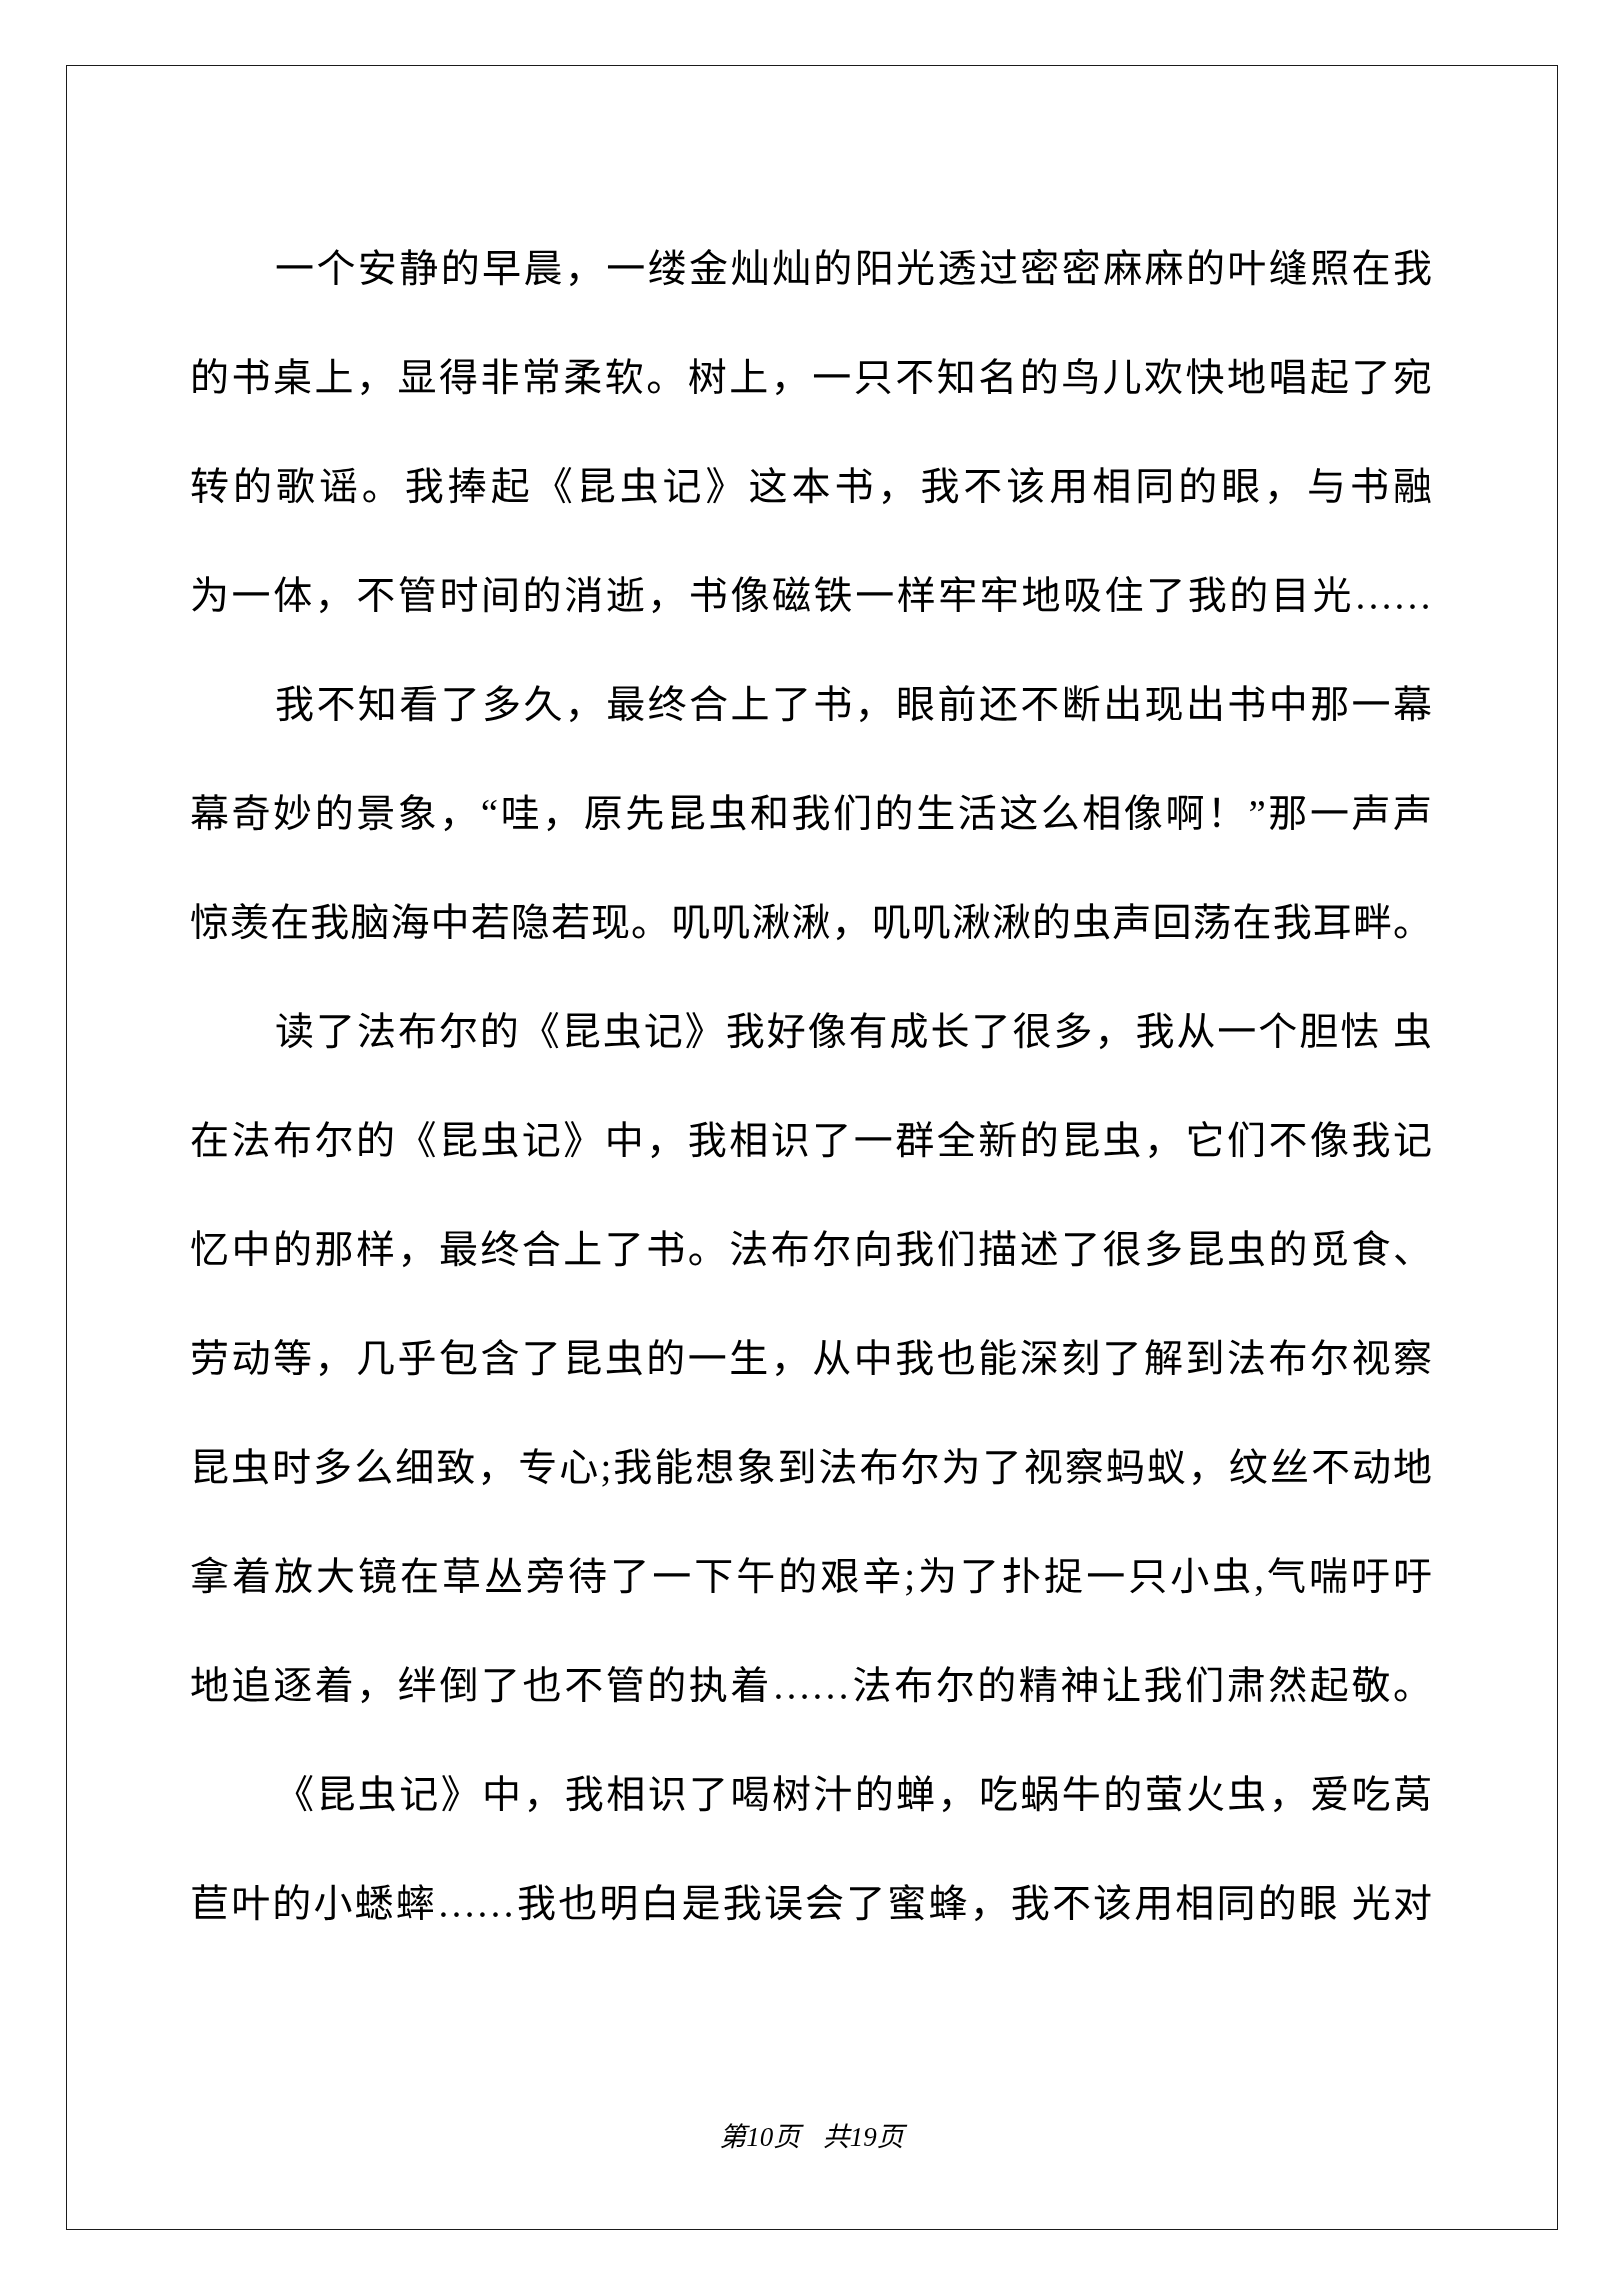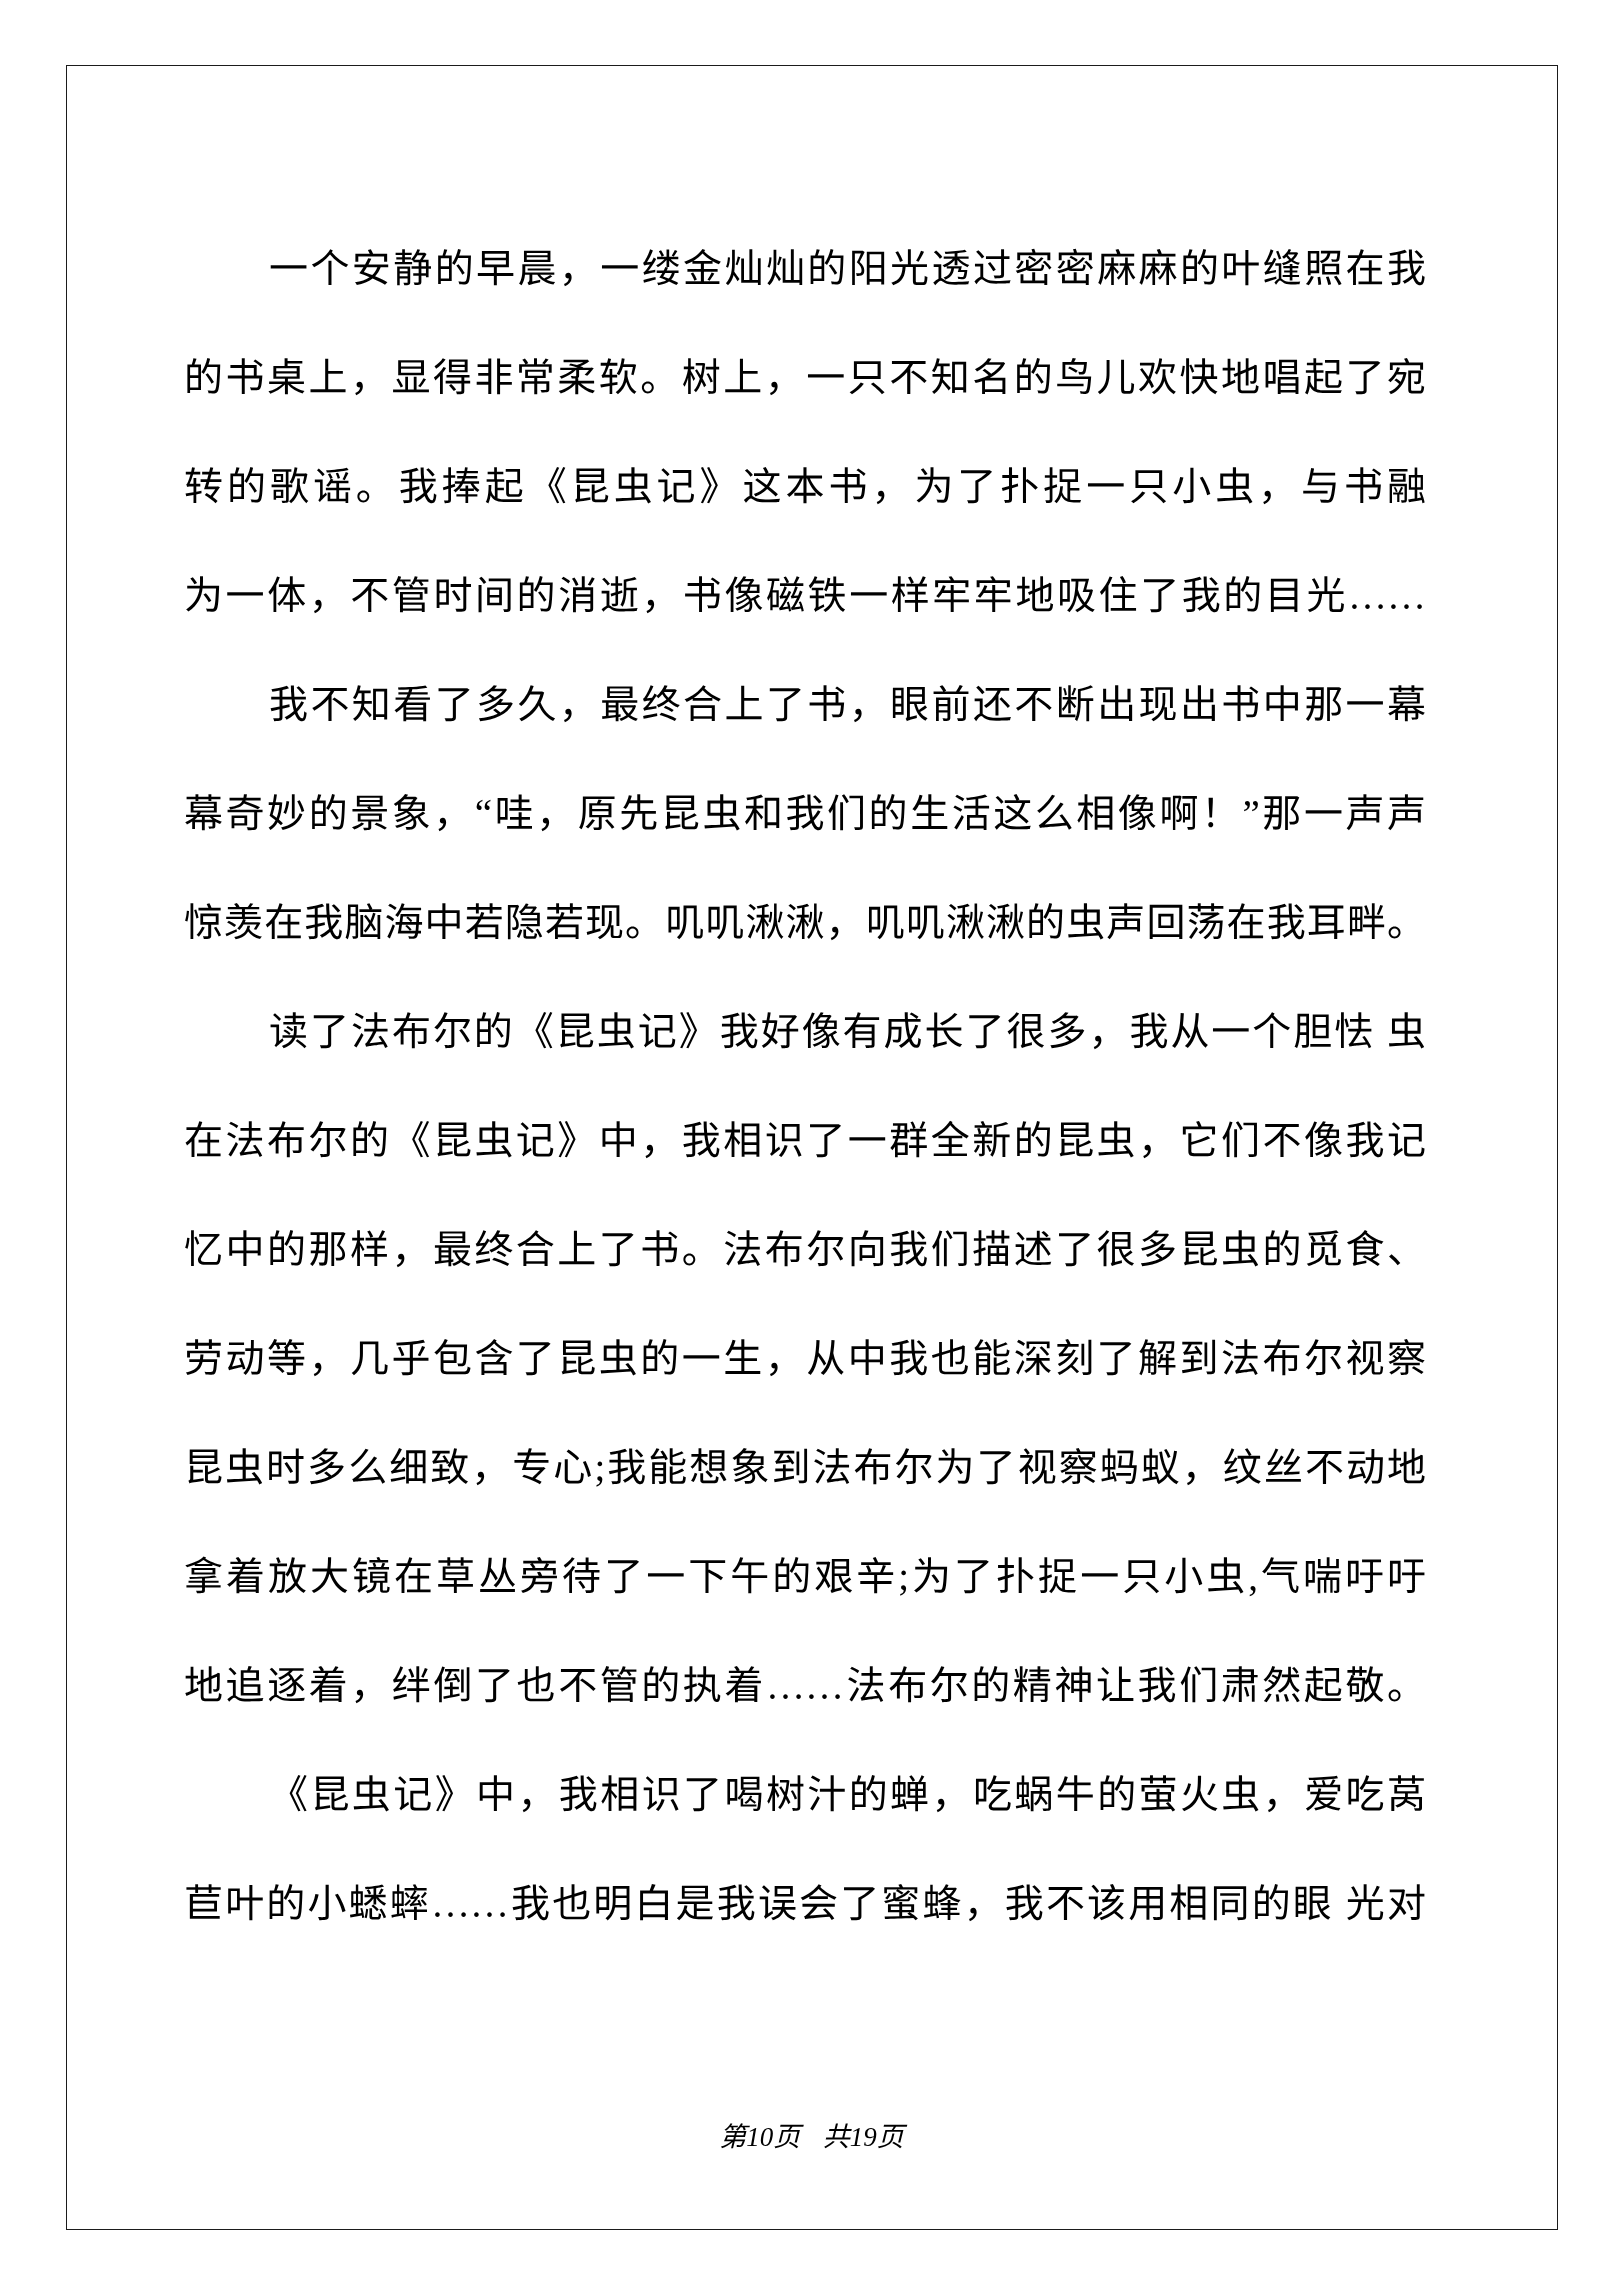--- a/index.html
+++ b/index.html
@@ -19,21 +19,21 @@
     left: 66px;
     top: 65px;
     width: 1490px;
     height: 2163px;
     border: 1.5px solid #1b1b1b;
     box-sizing: content-box;
     background: transparent;
   }
   .content {
     position: absolute;
-    left: 184px;
+    left: 190px;
     top: 214px;
     width: 1242px;
   }
   .line {
     font-size: 39px;
     line-height: 109px;
     height: 109px;
     color: #000000;
     text-align: justify;
     text-align-last: justify;
@@ -60,21 +60,21 @@
   }
 </style>
 </head>
 <body>
 
 <div class="border-frame"></div>
 
 <div class="content">
   <div class="line indent">一个安静的早晨，一缕金灿灿的阳光透过密密麻麻的叶缝照在我</div>
   <div class="line">的书桌上，显得非常柔软。树上，一只不知名的鸟儿欢快地唱起了宛</div>
-  <div class="line">转的歌谣。我捧起《昆虫记》这本书，为了扑捉一只小虫，与书融</div>
+  <div class="line">转的歌谣。我捧起《昆虫记》这本书，我不该用相同的眼，与书融</div>
   <div class="line">为一体，不管时间的消逝，书像磁铁一样牢牢地吸住了我的目光……</div>
   <div class="line indent">我不知看了多久，最终合上了书，眼前还不断出现出书中那一幕</div>
   <div class="line">幕奇妙的景象，“哇，原先昆虫和我们的生活这么相像啊！”那一声声</div>
   <div class="line">惊羡在我脑海中若隐若现。叽叽湫湫，叽叽湫湫的虫声回荡在我耳畔。</div>
   <div class="line indent">读了法布尔的《昆虫记》我好像有成长了很多，我从一个胆怯 虫</div>
   <div class="line">在法布尔的《昆虫记》中，我相识了一群全新的昆虫，它们不像我记</div>
   <div class="line">忆中的那样，最终合上了书。法布尔向我们描述了很多昆虫的觅食、</div>
   <div class="line">劳动等，几乎包含了昆虫的一生，从中我也能深刻了解到法布尔视察</div>
   <div class="line">昆虫时多么细致，专心;我能想象到法布尔为了视察蚂蚁，纹丝不动地</div>
   <div class="line">拿着放大镜在草丛旁待了一下午的艰辛;为了扑捉一只小虫,气喘吁吁</div>

